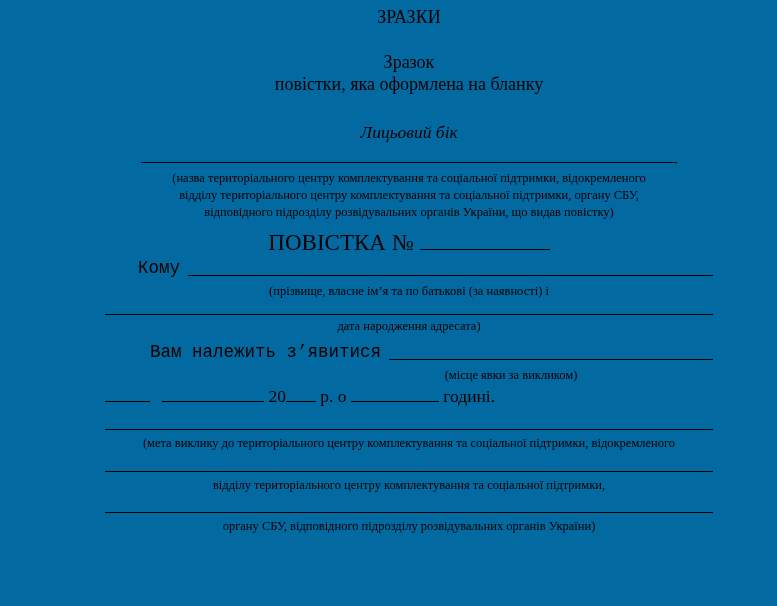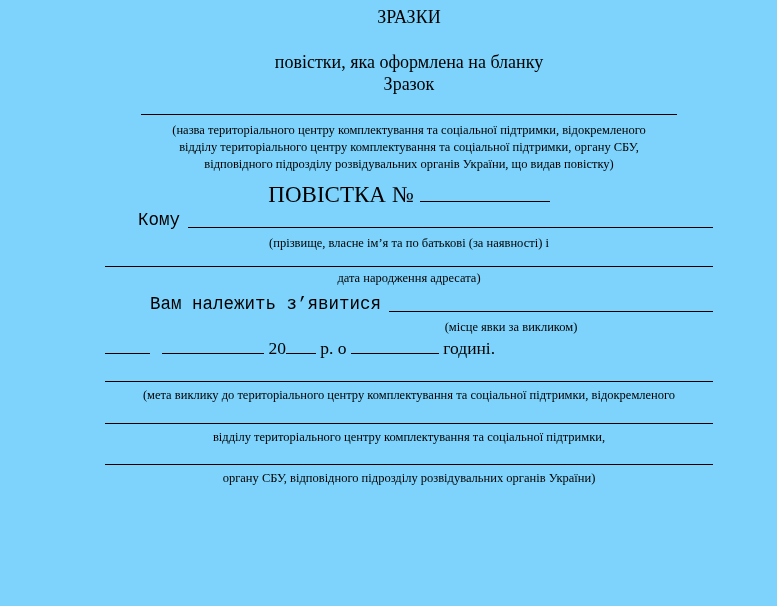--- a/index.html
+++ b/index.html
@@ -1,20 +1,20 @@
 <!DOCTYPE html>
 <html lang="uk"><head>
 <meta charset="utf-8">
 <style>
   html, body { margin: 0; padding: 0; background: #ffffff; }
   .page {
     position: relative;
     width: 777px;
     height: 606px;
-    background: #7dd3fc;
+    background: #0369a1;
     color: #000000;
     font-family: "Liberation Serif", "DejaVu Serif", serif;
     overflow: hidden;
   }
   .content {
     position: absolute;
     left: 105px;
     top: 0;
     width: 608px;
   }
@@ -58,24 +58,25 @@
 <body>
 
 <div class="page">
   <div class="content">
 
     <div class="title-block center">
       <div>ЗРАЗКИ</div>
     </div>
 
     <div class="subtitle-block center">
+      <div>Зразок</div>
       <div>повістки, яка оформлена на бланку</div>
-      <div>Зразок</div>
     </div>
 
+    <div class="side-label center">Лицьовий бік</div>
 
     <div class="rule sig-rule"></div>
 
     <div class="caption issuer-caption">
       <div>(назва територіального центру комплектування та соціальної підтримки, відокремленого</div>
       <div>відділу територіального центру комплектування та соціальної підтримки, органу СБУ,</div>
       <div>відповідного підрозділу розвідувальних органів України, що видав повістку)</div>
     </div>
 
     <div class="povistka-row">

